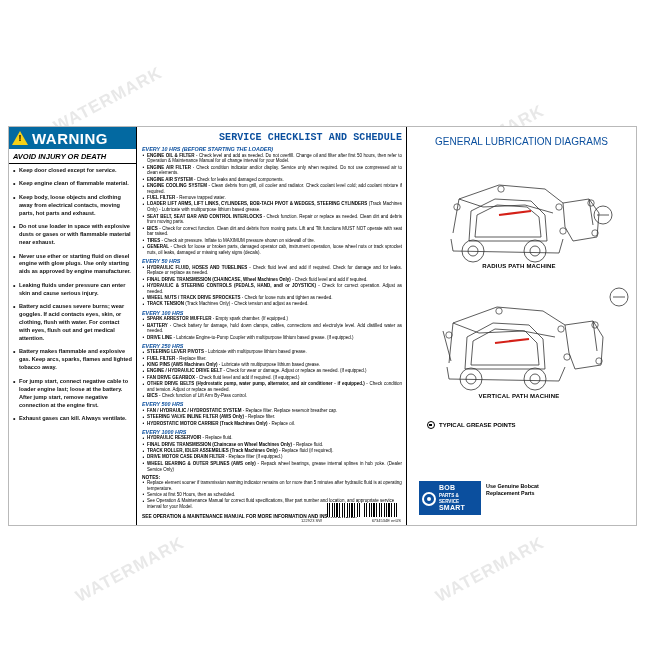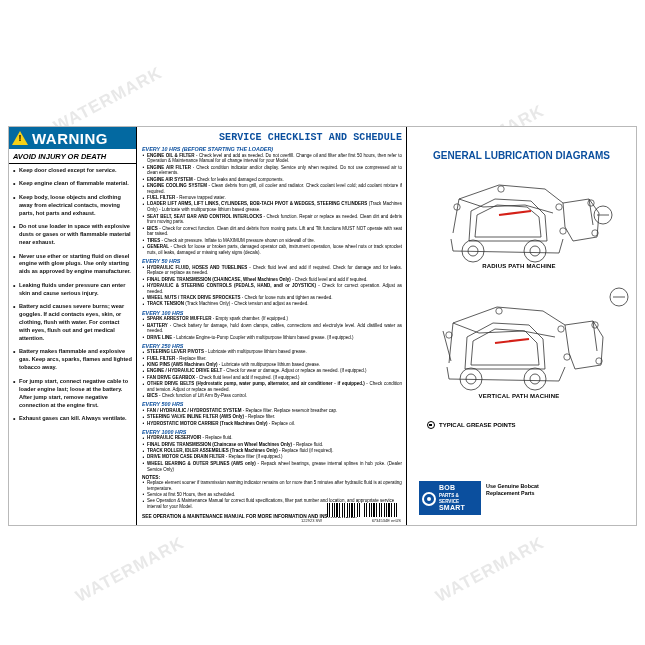--- a/index.html
+++ b/index.html
@@ -201,23 +201,23 @@
 
   
   .lub-panel {
     flex: 1;
     position: relative;
     padding: 4px 6px;
   }
   .lub-title {
     color: #0b4f9e;
     font-size: 10px;
-    font-weight: bold;
+    font-weight: normal;
     text-align: center;
-    margin: 19px 0 2px 0;
+    margin: 5px 0 2px 0;
   }
   .mach-caption {
     font-size: 6px;
     font-weight: bold;
     text-align: center;
     color: #000;
     letter-spacing: .2px;
   }
   .grease-legend {
     display: flex;

